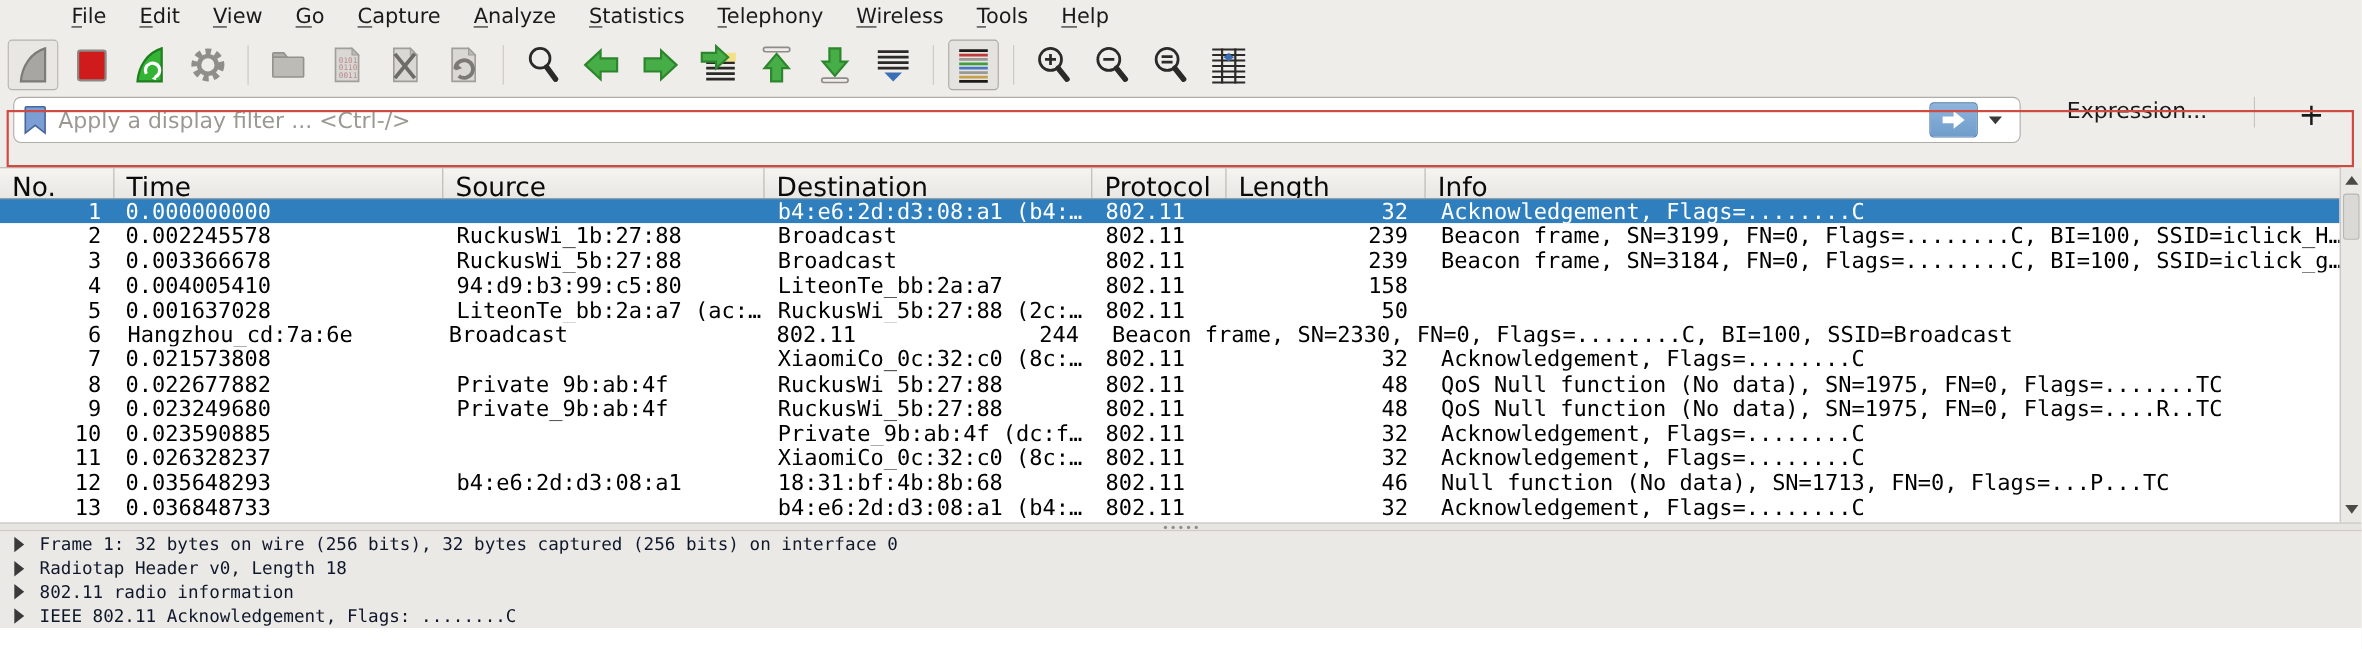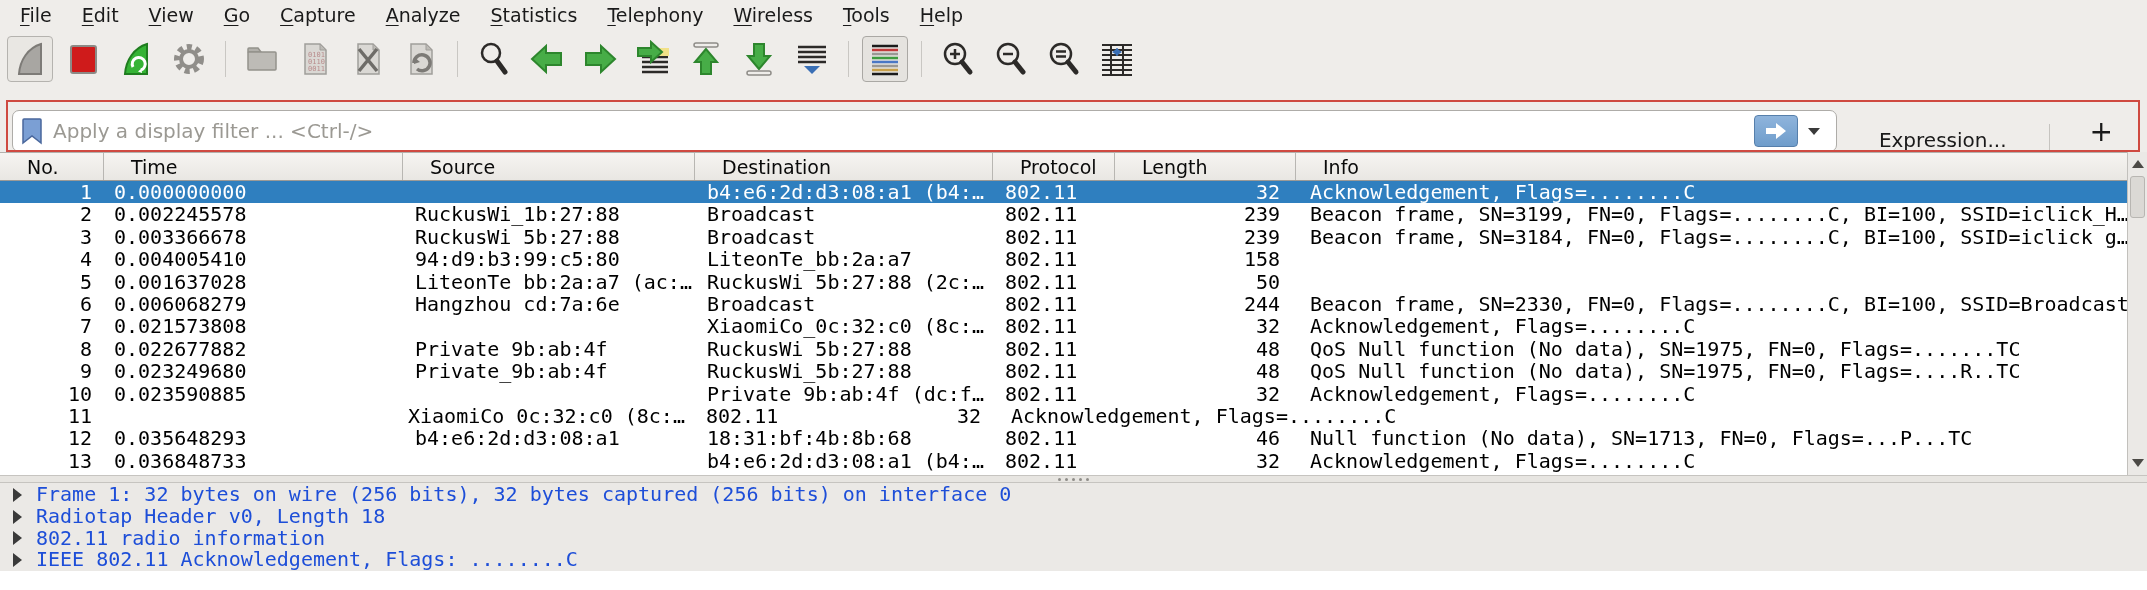--- a/index.html
+++ b/index.html
@@ -1,53 +1,53 @@
 <!DOCTYPE html>
 <html><head>
 <meta charset="utf-8">
 <style>
   * { margin:0; padding:0; box-sizing:border-box; }
   html,body { width:2147px; height:590px; }
   body { font-family:"DejaVu Sans", sans-serif; background:#ffffff; position:relative; overflow:hidden; }
   .app { position:absolute; inset:0; background:#efedea; }
 
   
-  .menubar { height:30px; display:flex; align-items:center; padding-left:5px; background:#efedea; }
+  .menubar { height:30px; display:flex; align-items:center; padding-left:5px; background:#efedea;margin-left:45px; }
   .menu-item { font-size:19px; color:#1a1a1a; padding:2px 15px; cursor:default; }
   .menu-item u { text-underline-offset:3px; text-decoration-thickness:1px; }
 
   
   .toolbar { height:58px; display:flex; align-items:center; padding-left:7px; gap:7px; background:#efedea; }
   .tbtn { width:46px; height:46px; display:flex; align-items:center; justify-content:center; border-radius:4px; }
   .tbtn.framed { border:1px solid #b5b3af; background:#e9e7e3; }
   .tbtn.pressed { border:1px solid #aaa8a4; background:#e5e3df; }
   .tsep { width:1px; height:36px; background:#c9c7c3; margin:0 6px; }
 
   
-  .filterrow { height:64px; display:flex; align-items:flex-end; padding:0 12px 0 12px; background:#efedea;gap:18px; }
+  .filterrow { height:64px; display:flex; align-items:flex-start; padding:0 12px 0 12px; background:#efedea;gap:18px; }
   .filter-field { flex:1; height:42px; background:#ffffff; border:1px solid #aeaca8; border-radius:7px;
                   display:flex; align-items:center; padding:0 6px 0 8px; }
   .filter-input { flex:1; border:none; outline:none; font-family:"DejaVu Sans", sans-serif;
                   font-size:20px; color:#1a1a1a; margin-left:10px; background:transparent; }
   .filter-input::placeholder { color:#9b9993; opacity:1; }
   .apply-btn { width:44px; height:32px; background:linear-gradient(#8fb4dc,#6f9dcb); border:1px solid #567fab;
                border-radius:4px; display:flex; align-items:center; justify-content:center; }
   .apply-caret { width:0; height:0; border-left:6px solid transparent; border-right:6px solid transparent;
                  border-top:7px solid #3a3a3a; margin:0 10px 0 10px; }
   .expr-btn { font-size:20px; color:#1a1a1a; padding:0 24px; }
   .fsep { width:1px; height:28px; background:#c6c4c0; }
   .plus-btn { font-size:28px; color:#1a1a1a; padding:0 22px 4px 22px; }
   .red-annotation { position:absolute; left:6px; top:100px; width:2134px; height:52px;
                     border:2px solid #cf4a41; pointer-events:none; z-index:50; }
 
   
   .pkt-area { position:absolute; left:0; top:152px; width:2147px; height:323px; background:#ffffff; }
   .pkt-header { display:flex; height:29px; width:2127px; background:linear-gradient(#f6f4f1,#e9e7e3);
                 border-top:1px solid #b3b1ad; border-bottom:1px solid #9c9a96; }
-  .hcell { font-size:19px; color:#0a0a0a; padding:3px 0 0 27px; border-right:1px solid #b8b6b2;
+  .hcell { font-size:24px; color:#0a0a0a; padding:3px 0 0 11px; border-right:1px solid #b8b6b2;
            white-space:nowrap; overflow:hidden; }
   .rows { width:2127px; height:293px; overflow:hidden; font-family:"DejaVu Sans Mono", monospace; font-size:20px; }
   .prow { display:flex; height:22.4px; line-height:22.4px; color:#000; background:#ffffff; white-space:nowrap; }
   .prow.selected { background:#2f7fbf; color:#ffffff; }
   .cell { overflow:hidden; white-space:nowrap; flex-shrink:0; }
   .c-no    { width:104px; text-align:right; padding-right:12px; }
   .c-time  { width:299px; padding-left:10px; }
   .c-src   { width:292px; padding-left:12px; }
   .c-dst   { width:298px; padding-left:12px; }
   .c-proto { width:122px; padding-left:12px; }
@@ -66,21 +66,21 @@
               border:1px solid #b8b6b2; border-radius:3px; }
 
   
   .splitter { position:absolute; left:0; top:475px; width:2147px; height:8px; background:#e7e5e1;
               border-top:1px solid #c6c4c0; border-bottom:1px solid #c6c4c0;
               display:flex; align-items:center; justify-content:center; gap:4px; }
   .splitter i { width:3px; height:3px; border-radius:50%; background:#8f8d89; display:block; }
 
   
   .details { position:absolute; left:0; top:483px; width:2147px; height:88px; background:#ebe9e6;
-             font-family:"DejaVu Sans Mono", monospace; font-size:20px; color:#1d4ed8; padding-top:1px; }
+             font-family:"DejaVu Sans Mono", monospace; font-size:16px; color:#0f172a; padding-top:1px; }
   .dline { height:21.8px; line-height:21.8px; display:flex; align-items:center; white-space:nowrap; }
   .dexp { width:0; height:0; border-top:7px solid transparent; border-bottom:7px solid transparent;
           border-left:9px solid #3a3a3a; margin:0 14px 0 13px; flex-shrink:0; }
   .bottom-white { position:absolute; left:0; top:571px; width:2147px; height:19px; background:#ffffff; }
 </style>
 </head>
 <body>
 
 <div class="app">
 
@@ -329,21 +329,20 @@
         <div class="prow">
           <div class="cell c-no">5</div>
           <div class="cell c-time">0.001637028</div>
           <div class="cell c-src">LiteonTe_bb:2a:a7 (ac:…</div>
           <div class="cell c-dst">RuckusWi_5b:27:88 (2c:…</div>
           <div class="cell c-proto">802.11</div>
           <div class="cell c-len">50</div>
         </div>
         <div class="prow">
           <div class="cell c-no">6</div>
-          <div class="cell c-time">0.006068279</div>
           <div class="cell c-src">Hangzhou_cd:7a:6e</div>
           <div class="cell c-dst">Broadcast</div>
           <div class="cell c-proto">802.11</div>
           <div class="cell c-len">244</div>
           <div class="cell c-info">Beacon frame, SN=2330, FN=0, Flags=........C, BI=100, SSID=Broadcast</div>
         </div>
         <div class="prow">
           <div class="cell c-no">7</div>
           <div class="cell c-time">0.021573808</div>
           <div class="cell c-src"></div>
@@ -374,20 +373,21 @@
           <div class="cell c-no">10</div>
           <div class="cell c-time">0.023590885</div>
           <div class="cell c-src"></div>
           <div class="cell c-dst">Private_9b:ab:4f (dc:f…</div>
           <div class="cell c-proto">802.11</div>
           <div class="cell c-len">32</div>
           <div class="cell c-info">Acknowledgement, Flags=........C</div>
         </div>
         <div class="prow">
           <div class="cell c-no">11</div>
+          <div class="cell c-time">0.026328237</div>
           <div class="cell c-src"></div>
           <div class="cell c-dst">XiaomiCo_0c:32:c0 (8c:…</div>
           <div class="cell c-proto">802.11</div>
           <div class="cell c-len">32</div>
           <div class="cell c-info">Acknowledgement, Flags=........C</div>
         </div>
         <div class="prow">
           <div class="cell c-no">12</div>
           <div class="cell c-time">0.035648293</div>
           <div class="cell c-src">b4:e6:2d:d3:08:a1</div>

